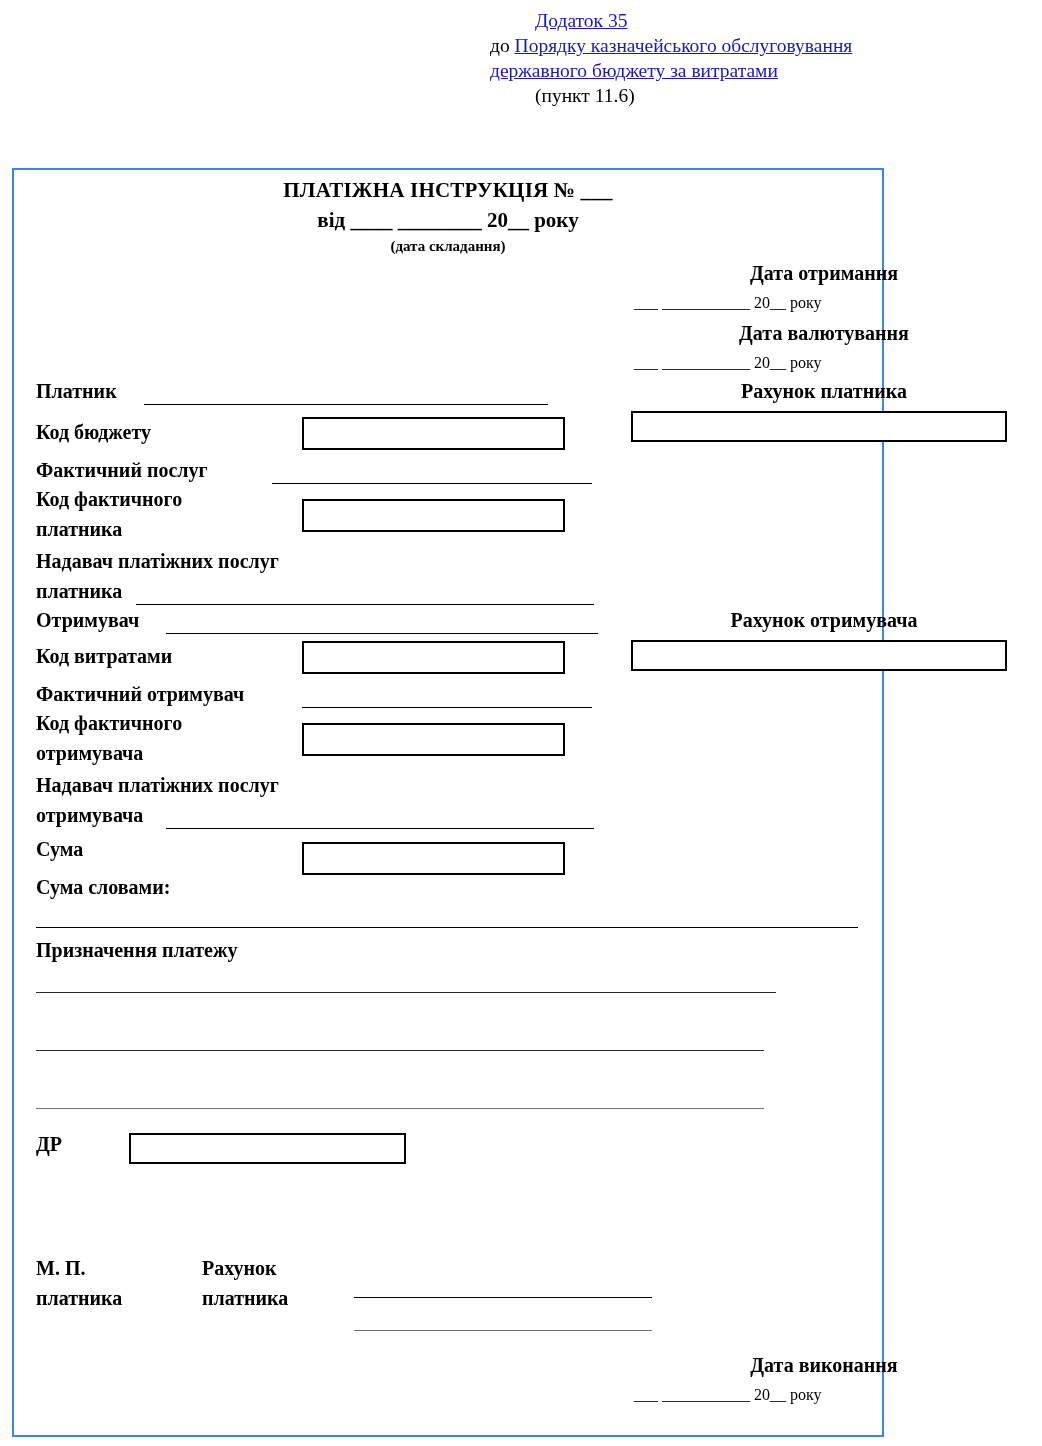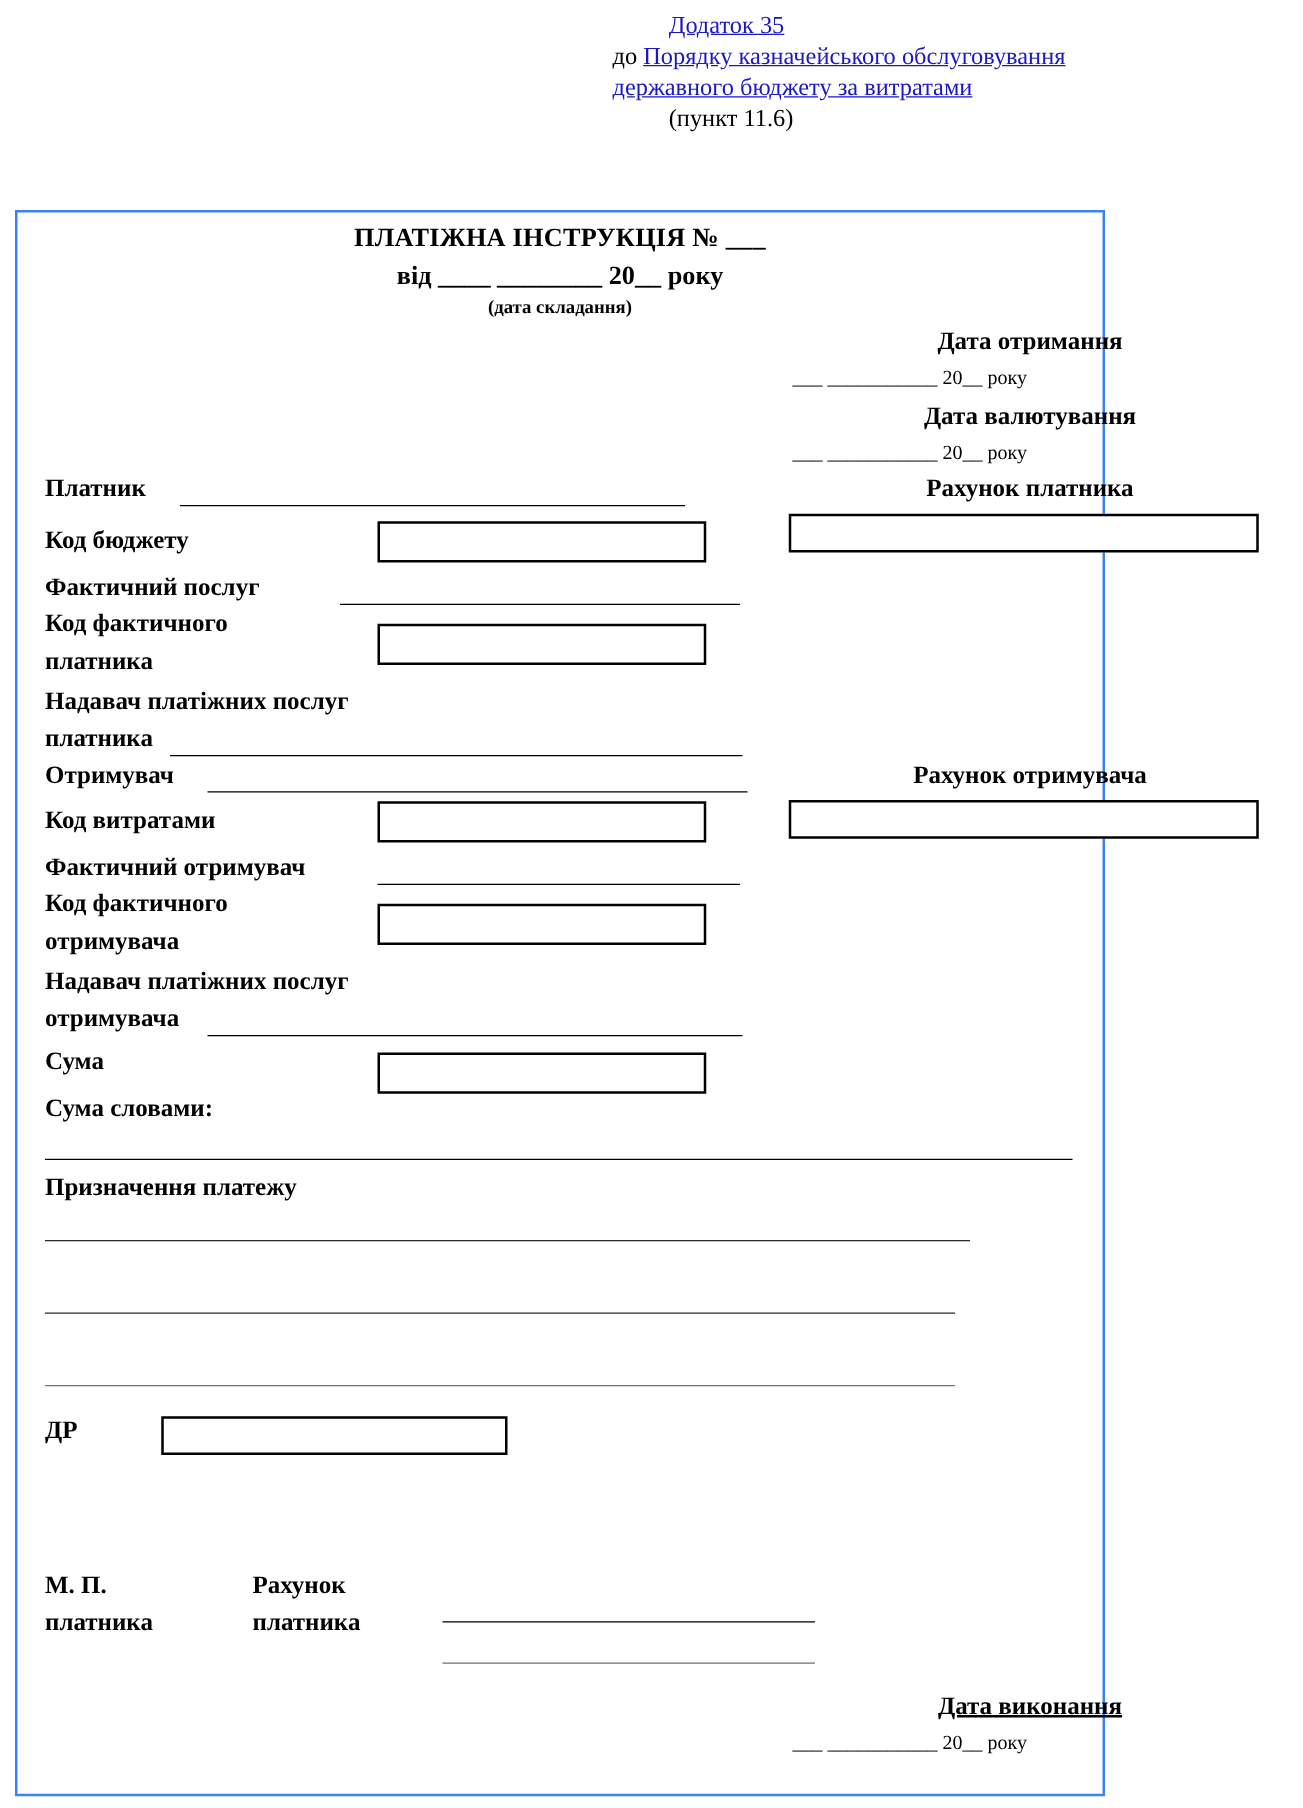--- a/index.html
+++ b/index.html
@@ -211,16 +211,16 @@
 
   <div class="lbl" style="left:22px; top:1087px;">М. П.</div>
   <div class="lbl" style="left:22px; top:1117px;">платника</div>
 
   <div class="lbl" style="left:188px; top:1087px;">Рахунок</div>
   <div class="lbl" style="left:188px; top:1117px;">платника</div>
 
   <div class="rule" style="left:340px; top:1127px; width:298px;"></div>
   <div class="rule grey" style="left:340px; top:1160px; width:298px;"></div>
 
-  <div class="rt-head" style="left:620px; top:1184px;text-decoration:underline;">Дата виконання</div>
+  <div class="rt-head" style="left:620px; top:1184px;">Дата виконання</div>
   <div class="rt-date" style="left:620px; top:1216px;">___ ___________ 20__ року</div>
 
 </div>
 
 </body></html>

